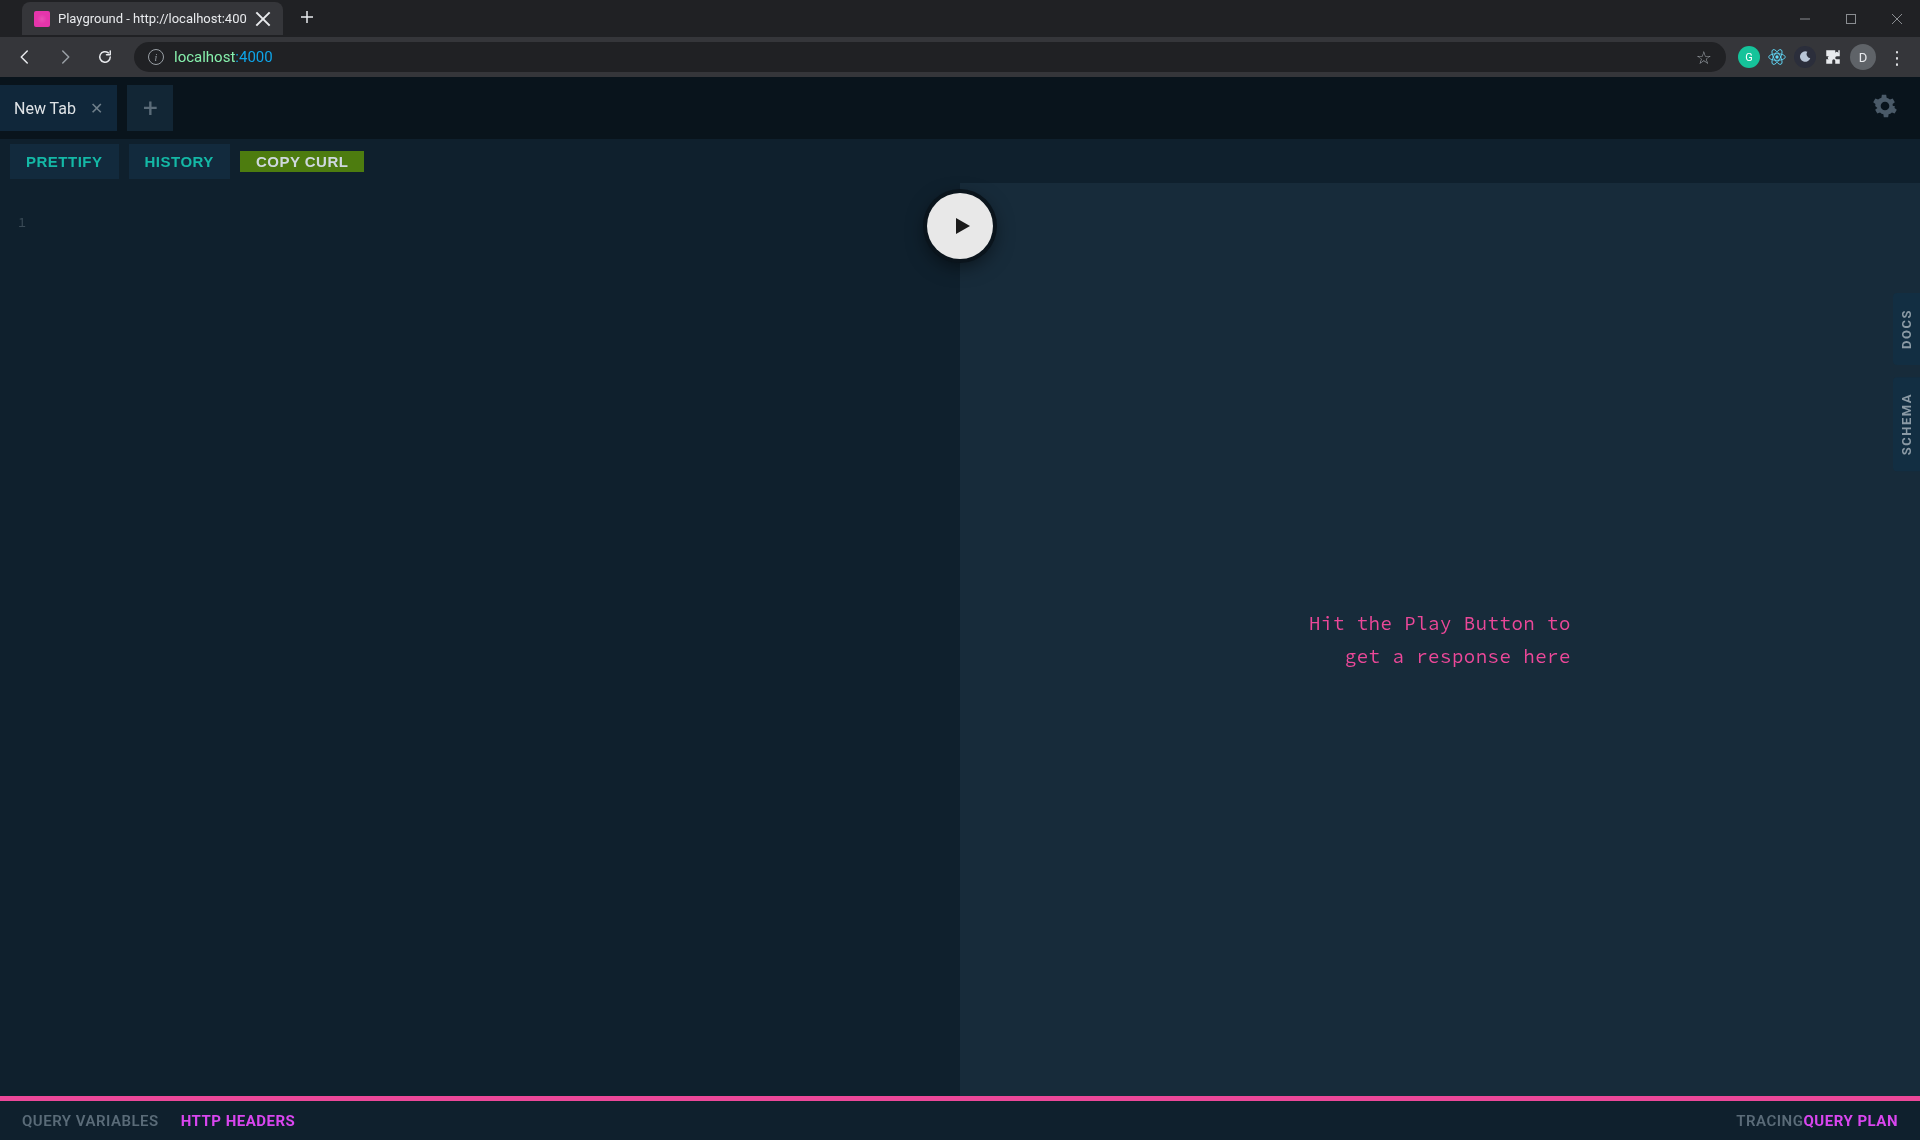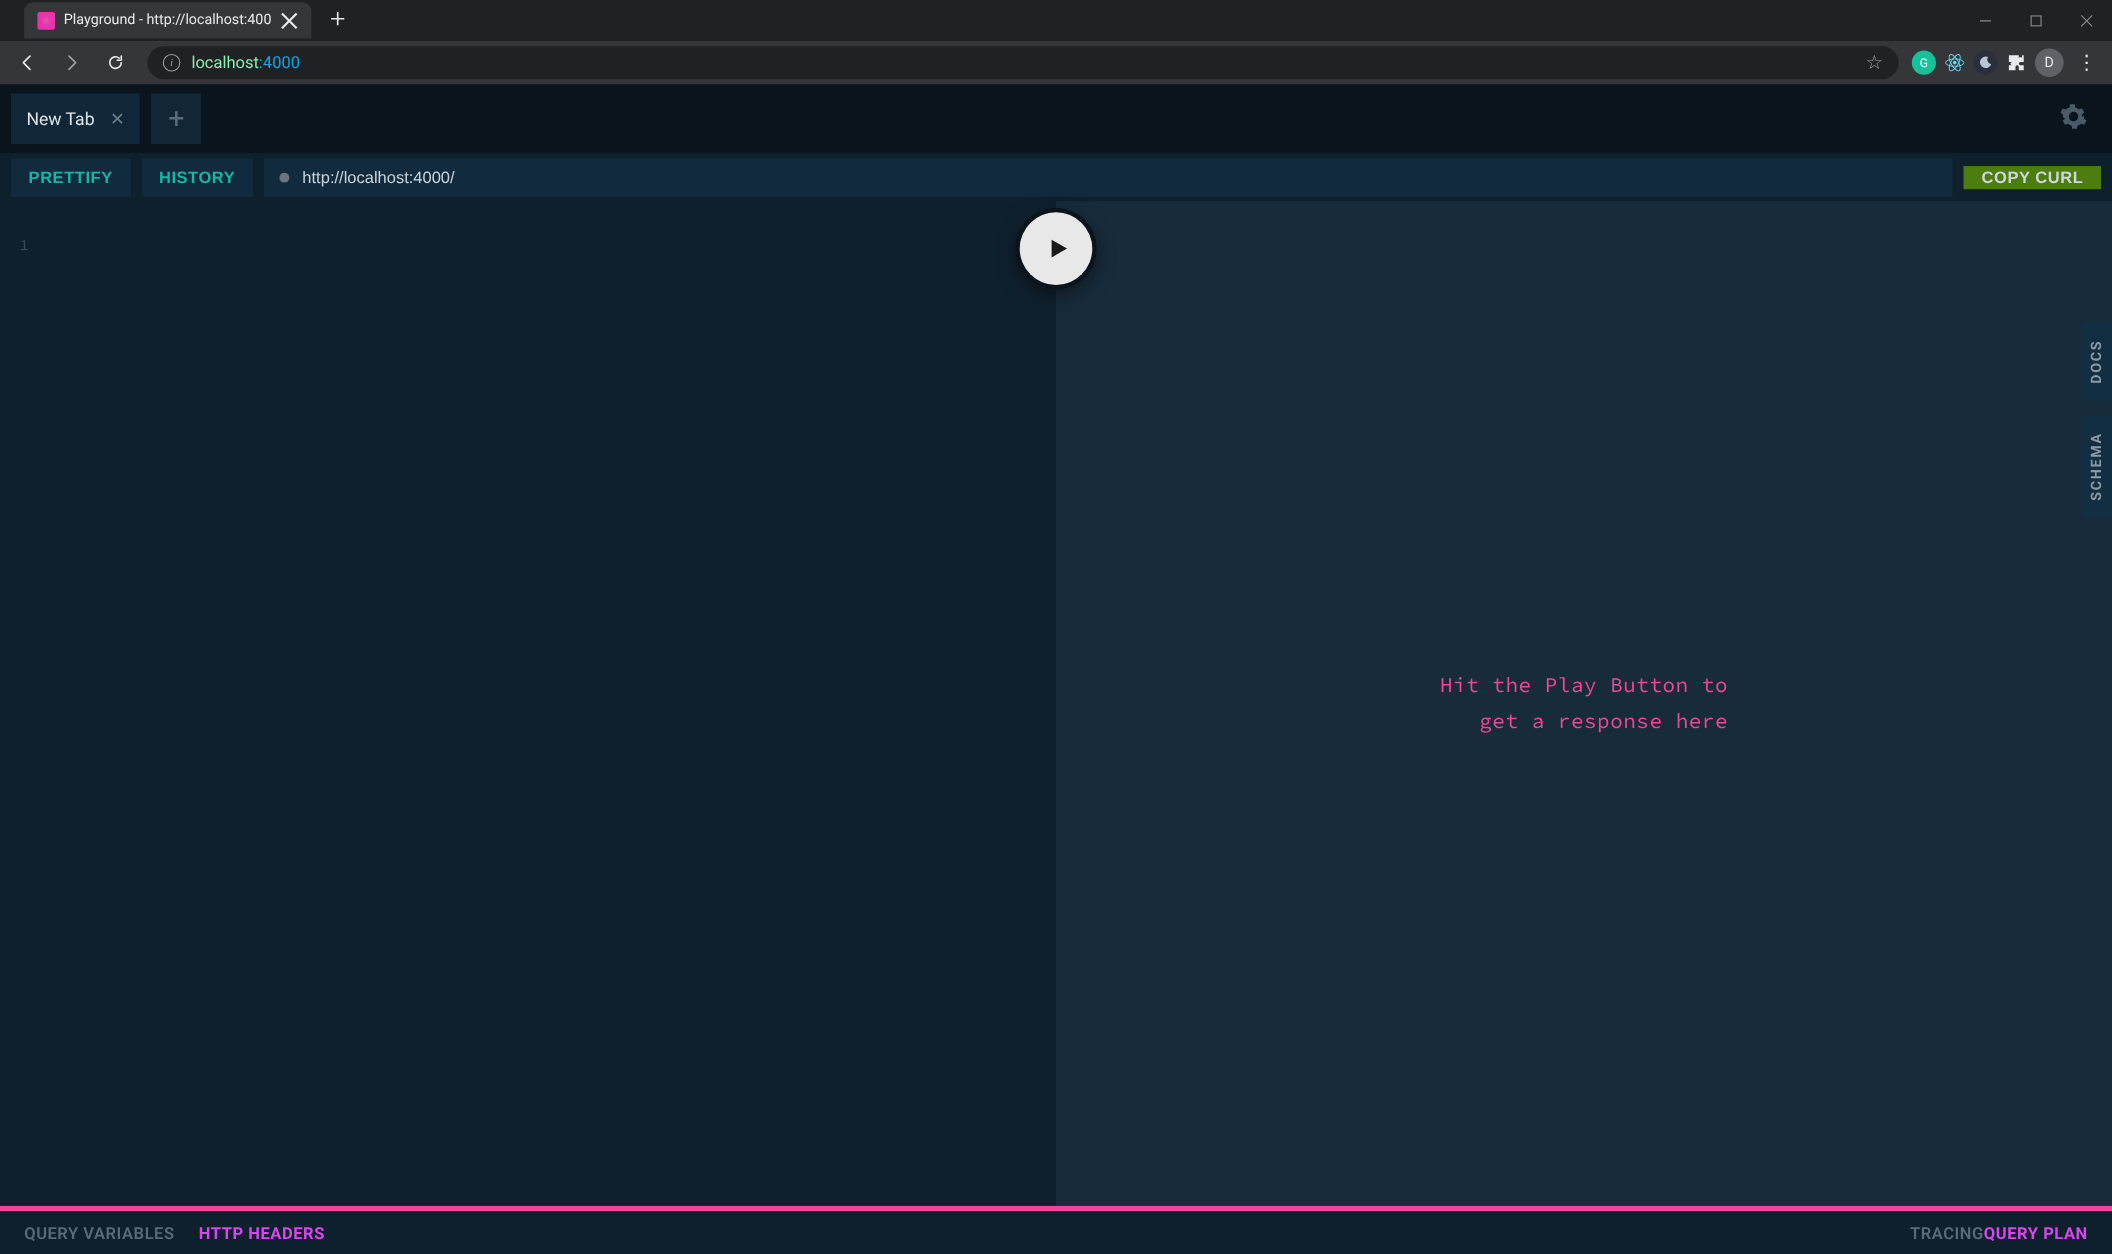--- a/index.html
+++ b/index.html
@@ -29,21 +29,21 @@
 .ext-icon{ width:22px; height:22px; border-radius:50%; display:flex;align-items:center;justify-content:center;font-size:11px;color:#fff;}
 .ext-green{ background:#15c39a;}
 .ext-react{ background:transparent; color:#61dafb; }
 .ext-dark{ background:#2b2e3b;}
 .profile-badge{ width:26px;height:26px;border-radius:50%;background:#5f6368;color:#e8eaed;display:flex;align-items:center;justify-content:center;font-size:13px;}
 .kebab{ color:#e8eaed; font-size:18px; padding:0 6px; cursor:pointer; }
 
 
 .app { position:relative; background:#0f202d; height:calc(1140px - 37px - 40px); display:flex; flex-direction:column; }
 
-.pg-tabs-row{ height:62px; background:#09141c; display:flex; align-items:center; padding-left:10px; }
+.pg-tabs-row{ height:62px; background:#09141c; display:flex; align-items:center; }
 .pg-tab{ height:46px; background:#10273a; display:flex; align-items:center; padding:0 14px; color:#dfe3e6; font-size:16px; cursor:pointer; position:relative;}
 .pg-tab-close{ margin-left:14px; color:#6f7f8a; font-size:16px; cursor:pointer; }
 .pg-add-tab{ width:46px; height:46px; background:#122635; margin-left:10px; display:flex;align-items:center;justify-content:center; color:#5a6b78; font-size:26px; cursor:pointer;}
 .pg-settings{ margin-left:auto; margin-right:22px; color:#4a5a68; cursor:pointer; }
 .pg-settings svg{ width:26px; height:26px; }
 
 .pg-toolbar{ height:44px; background:#0f202d; display:flex; align-items:center; padding:0 10px; gap:10px; }
 .pg-btn{ height:35px; padding:0 16px; background:#122a3d; color:#14b8a6; font-size:15px; font-weight:700; letter-spacing:0.5px; display:flex;align-items:center; cursor:pointer; border:none;}
 .endpoint-box{ flex:1; height:35px; background:#122a3d; display:flex; align-items:center; padding:0 14px; gap:12px;}
 .endpoint-dot{ width:9px;height:9px;border-radius:50%; background:#6b7680;}
@@ -165,24 +165,20 @@
     <div class="pg-settings">
       <svg viewBox="0 0 24 24">
           <path fill="currentColor" d="M12 8a4 4 0 1 0 0 8 4 4 0 0 0 0-8zm9 4c0 .6-.1 1.2-.2 1.8l2.1 1.6-2 3.5-2.5-1a7.8 7.8 0 0 1-3.1 1.8l-.4 2.6h-4l-.4-2.6a7.8 7.8 0 0 1-3.1-1.8l-2.5 1-2-3.5 2.1-1.6A8.6 8.6 0 0 1 3 12c0-.6.1-1.2.2-1.8L1.1 8.6l2-3.5 2.5 1A7.8 7.8 0 0 1 8.7 4.3L9.1 1.7h4l.4 2.6a7.8 7.8 0 0 1 3.1 1.8l2.5-1 2 3.5-2.1 1.6c.1.6.2 1.2.2 1.8z"></path>
         </svg>
     </div>
   </div>
 
   <div class="pg-toolbar">
     <button class="pg-btn">PRETTIFY</button>
     <button class="pg-btn">HISTORY</button>
-    <div class="endpoint-box">
-      <span class="endpoint-dot"></span>
-      <input class="endpoint-url" value="http://localhost:4000/" style="">
-    </div>
     <button class="copy-curl">COPY CURL</button>
   </div>
 
   <div class="pg-main">
     <div class="editor-pane">
       <div class="gutter">
         <div>1</div>
       </div>
       <div class="editor-body"></div>
     </div>

